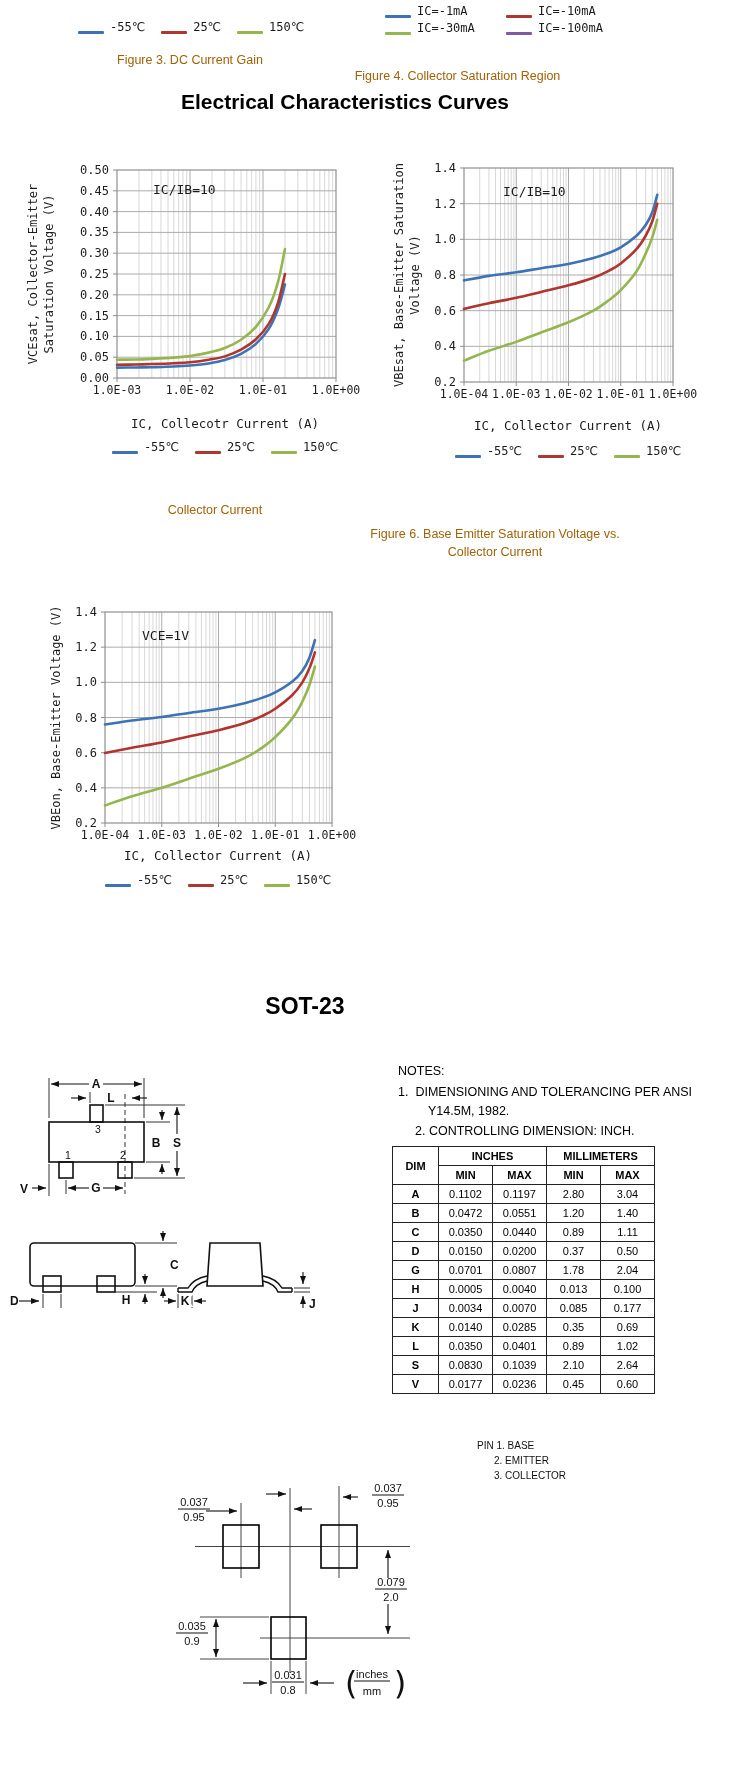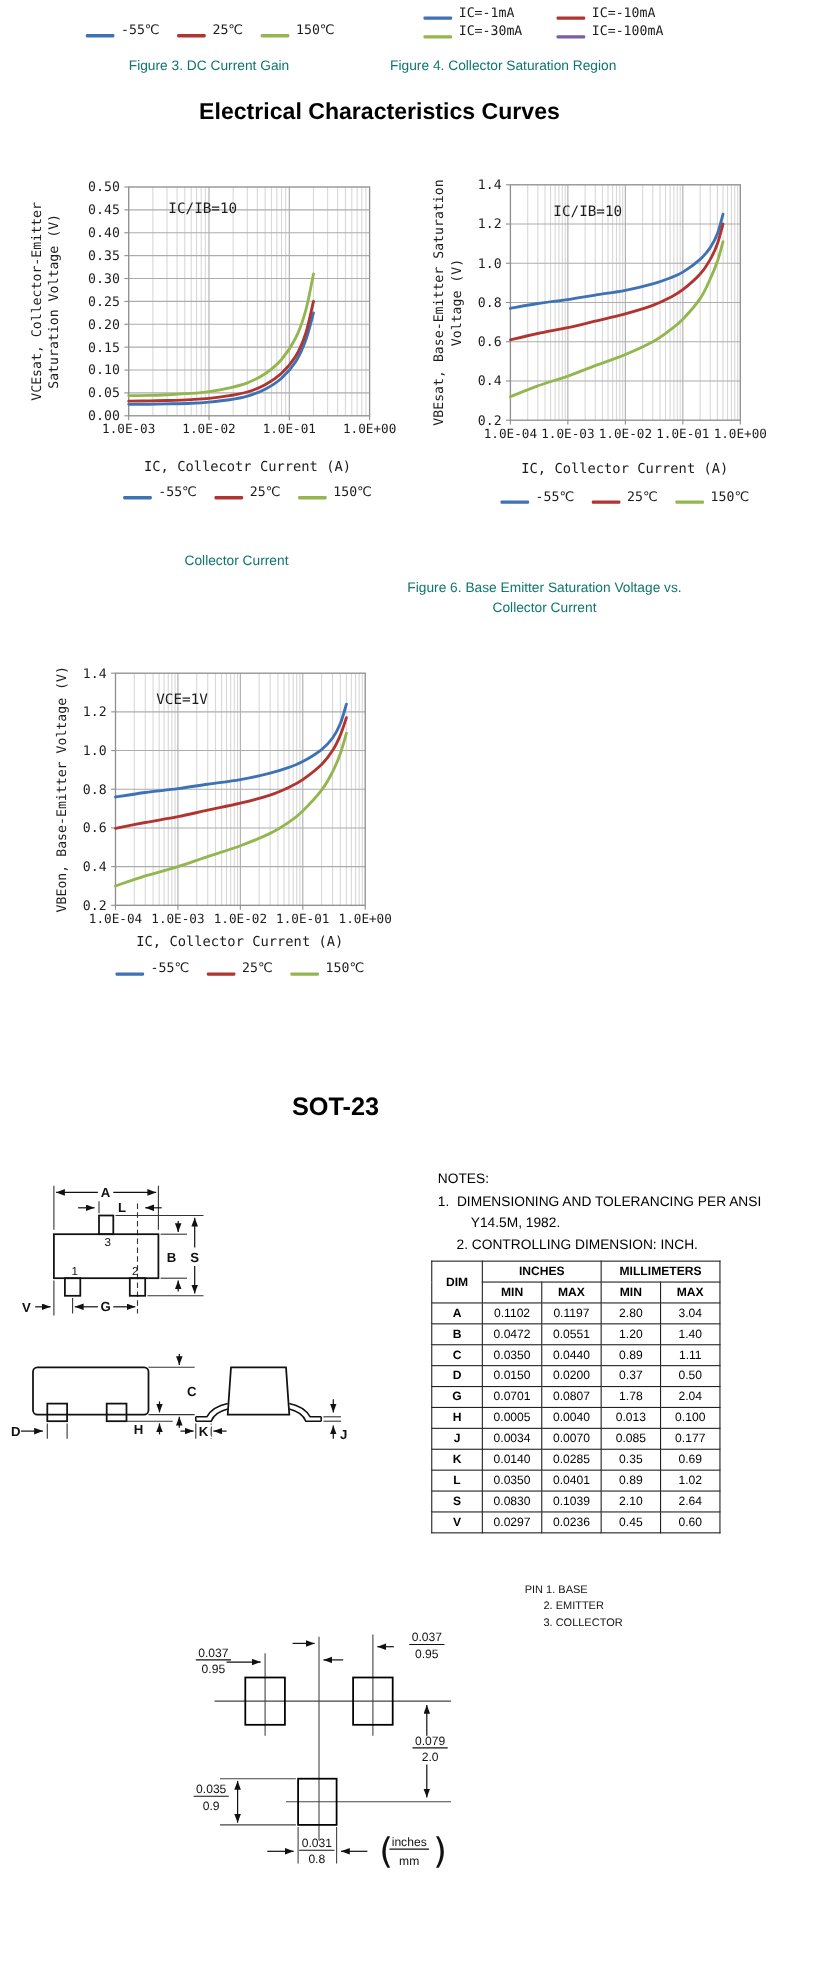--- a/index.html
+++ b/index.html
@@ -1,20 +1,20 @@
 <!DOCTYPE html>
 <html><head>
 <meta charset="utf-8">
 <style>
 *{margin:0;padding:0;box-sizing:border-box}
 html,body{background:#fff}
 body{width:750px;font-family:"Liberation Sans",sans-serif;color:#000}
 #canvas{position:relative;width:750px;height:1789px;background:#fff;overflow:hidden}
 .abs{position:absolute}
-.caption{font-size:12.5px;text-align:center;line-height:1.4;color:#0f766e}
+.caption{font-size:12.5px;text-align:center;line-height:1.4;color:#a16207}
 .bigtitle{font-size:21px;font-weight:bold;text-align:center}
 .subtitle{font-size:23px;font-weight:bold;text-align:center}
 .lg-row{display:flex;align-items:center;gap:16px}
 .lg-row.center{justify-content:center}
 .lg-item{display:inline-flex;align-items:flex-end;gap:6px}
 .lg-item.fixed{width:105px}
 .lg-line{display:inline-block;width:26px;height:3px;border-radius:1px}
 .lg-text{font-size:12px;font-family:"DejaVu Sans Mono","DejaVu Sans",monospace;color:#1a1a1a;white-space:nowrap}
 .xlabel{font-size:12.5px;font-family:"DejaVu Sans Mono","DejaVu Sans",monospace;color:#1c1c1c;text-align:center}
 svg{overflow:visible;display:block}
@@ -69,21 +69,21 @@
         <span class="lg-item fixed">
           <span class="lg-line" style="background: rgb(148, 182, 78);"></span>
           <span class="lg-text">IC=-30mA</span>
         </span>
         <span class="lg-item fixed">
           <span class="lg-line" style="background: rgb(123, 92, 166);"></span>
           <span class="lg-text">IC=-100mA</span>
         </span>
       </div>
   </div>
-  <div class="abs caption" style="left:330px;top:52px;width:255px">Figure 4. Collector Saturation Region</div>
+  <div class="abs caption" style="left:330px;top:68px;width:255px">Figure 4. Collector Saturation Region</div>
 
   <div class="abs bigtitle" style="left:0;top:90px;width:690px">Electrical Characteristics Curves</div>
 
   <div class="abs" style="left:15px;top:148px;width:360px;height:330px">
     <svg id="fig5-svg" width="360" height="256">
         <line x1="123.97518968347063" y1="22" x2="123.97518968347063" y2="230" stroke="#D8D8D8" stroke-width="1"></line>
         <line x1="136.82985159453537" y1="22" x2="136.82985159453537" y2="230" stroke="#D8D8D8" stroke-width="1"></line>
         <line x1="145.95037936694126" y1="22" x2="145.95037936694126" y2="230" stroke="#D8D8D8" stroke-width="1"></line>
         <line x1="153.02481031652937" y1="22" x2="153.02481031652937" y2="230" stroke="#D8D8D8" stroke-width="1"></line>
         <line x1="158.805041278006" y1="22" x2="158.805041278006" y2="230" stroke="#D8D8D8" stroke-width="1"></line>
@@ -505,21 +505,21 @@
         </tr>
         <tr>
           <td style="font-weight: bold;">S</td>
           <td>0.0830</td>
           <td>0.1039</td>
           <td>2.10</td>
           <td>2.64</td>
         </tr>
         <tr>
           <td style="font-weight: bold;">V</td>
-          <td>0.0297</td>
+          <td>0.0177</td>
           <td>0.0236</td>
           <td>0.45</td>
           <td>0.60</td>
         </tr>
       </tbody>
   </table>
 
   <svg class="abs" style="left:5px;top:1228px" width="380" height="95" viewBox="0 0 380 95">
     <defs>
       <marker id="ahS" markerWidth="9" markerHeight="8" refX="8" refY="3" orient="auto-start-reverse" markerUnits="userSpaceOnUse">

